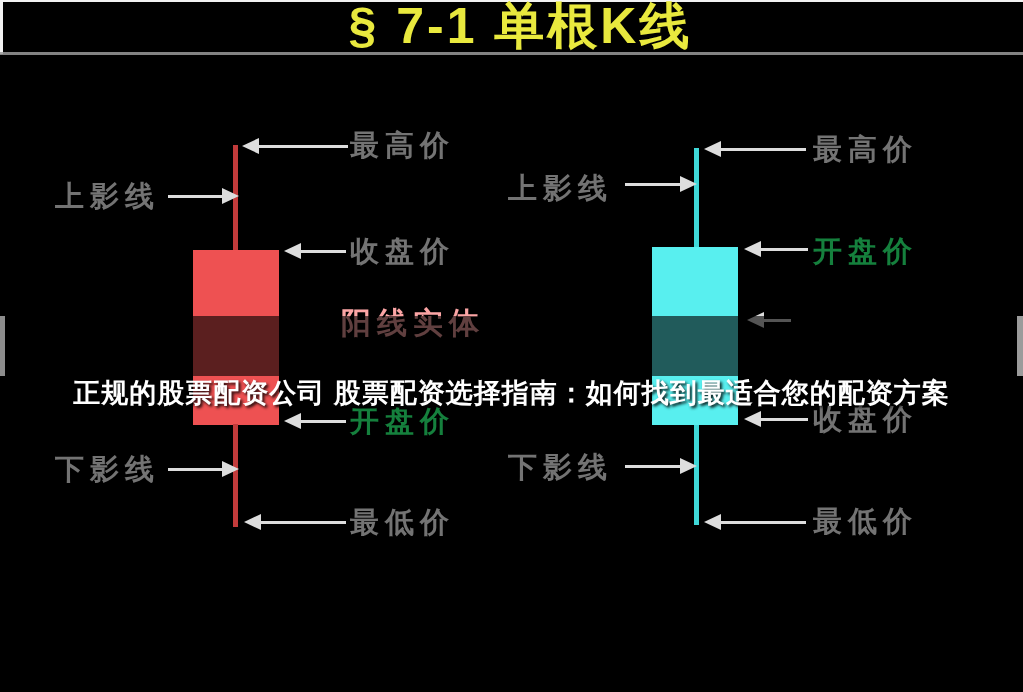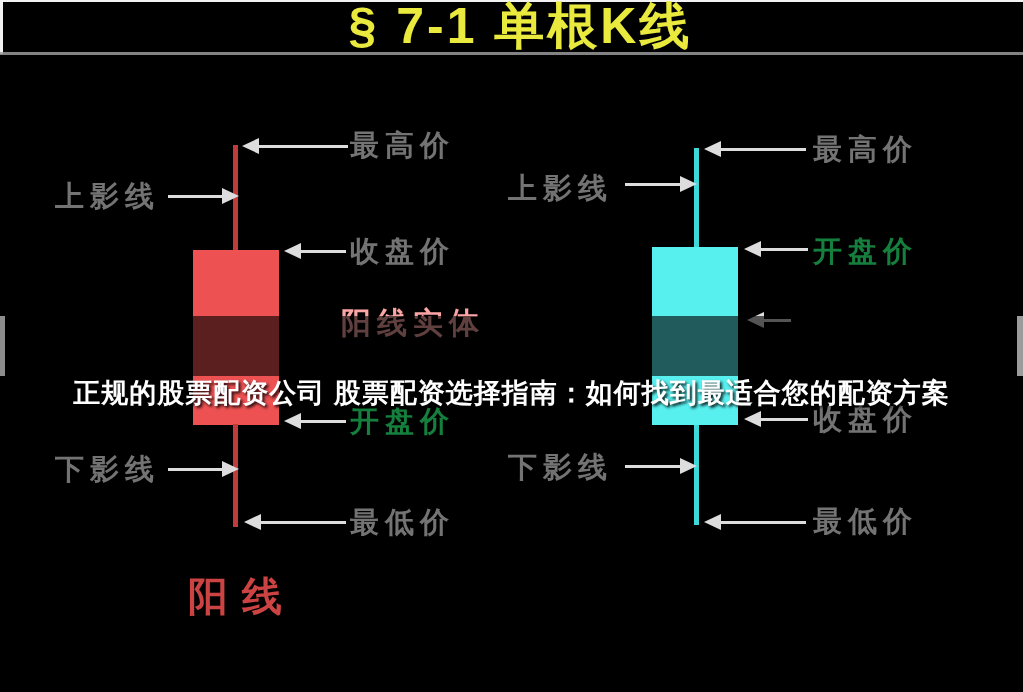--- a/index.html
+++ b/index.html
@@ -68,21 +68,20 @@
   <div class="arrow r" style="left:168px;top:468px;width:55px;"></div>
   <div class="arrow l" style="left:260px;top:521px;width:86px;"></div>
 
   <div class="lbl" style="left:350px;top:130px;">最高价</div>
   <div class="lbl" style="left:55px;top:181px;">上影线</div>
   <div class="lbl" style="left:350px;top:236px;">收盘价</div>
   <div class="lbl dim" style="left:341px;top:306px;font-size:30px;">阳线实体</div>
   <div class="lbl white" style="left:350px;top:406px;">开盘价</div>
   <div class="lbl" style="left:55px;top:454px;">下影线</div>
   <div class="lbl" style="left:350px;top:507px;">最低价</div>
-  <div class="lbl caption" style="left: 188px; top: 574px; color: rgb(204, 67, 67);">阳线</div>
 
   <div class="wick" style="left: 694px; top: 148px; width: 5px; height: 102px; background: rgb(63, 216, 216);"></div>
   <div class="cbody" style="left: 652px; top: 247px; width: 86px; height: 178px; background: rgb(88, 239, 239);"></div>
   <div class="wick" style="left: 694px; top: 425px; width: 5px; height: 100px; background: rgb(63, 216, 216);"></div>
 
   <div class="arrow l" style="left:720px;top:148px;width:86px;"></div>
   <div class="arrow r" style="left:625px;top:183px;width:56px;"></div>
   <div class="arrow l" style="left:760px;top:248px;width:48px;"></div>
   <div class="arrow l" style="left:763px;top:319px;width:28px;"></div>
   <div class="arrow l" style="left:760px;top:418px;width:48px;"></div>

